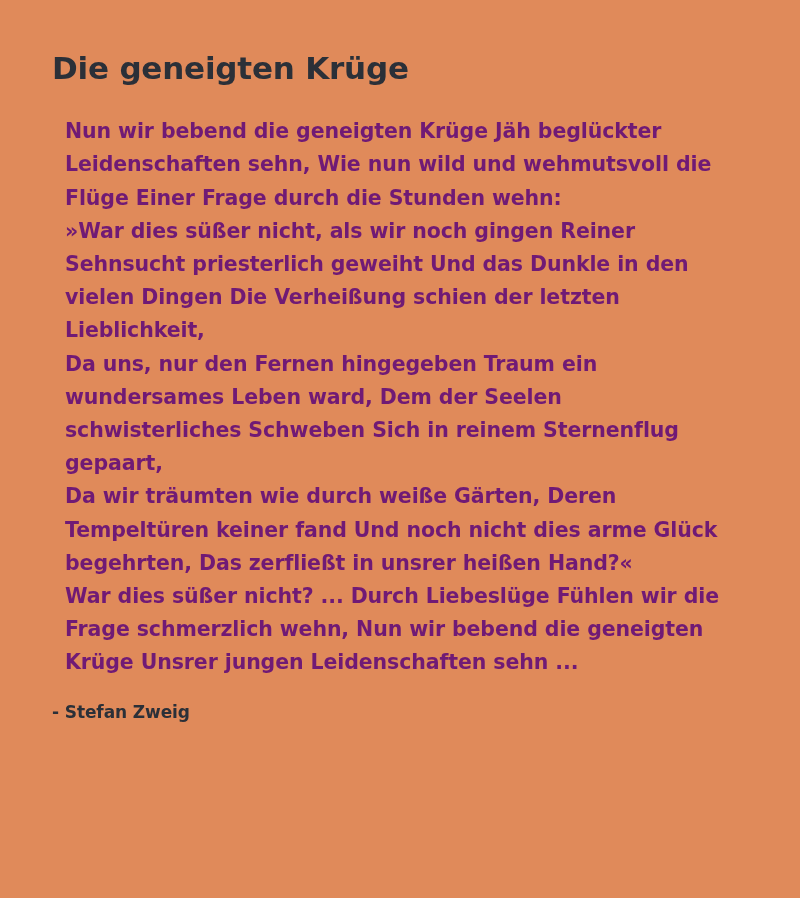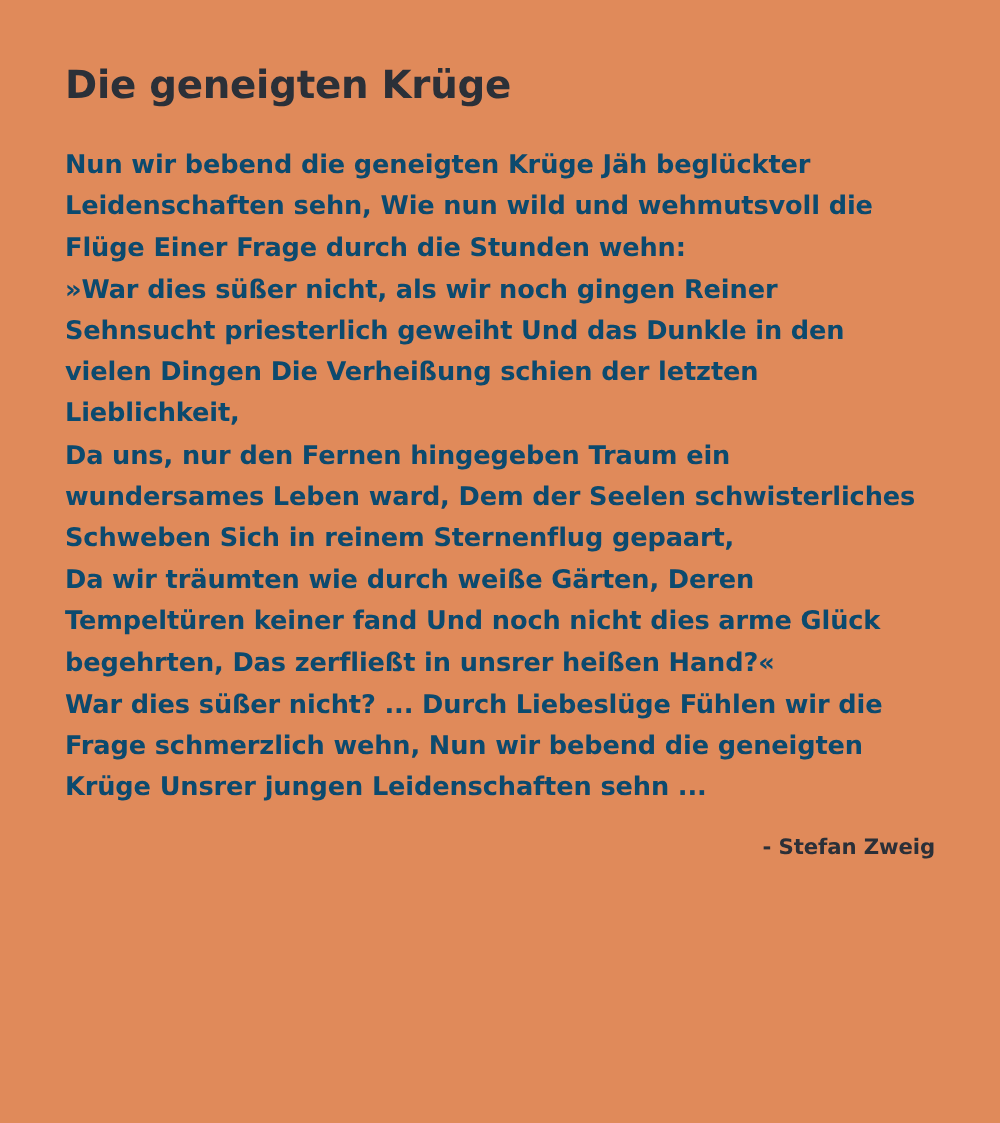--- a/index.html
+++ b/index.html
@@ -26,32 +26,31 @@
     font-weight: bold;
     letter-spacing: -0.2px;
     line-height: 1.2;
     margin: 0 0 28px 0;
     color: #2b3038;
   }
   .poem {
     font-size: 20.5px;
     font-weight: 600;
     line-height: 1.62;
-    color: #0c4a6e;
+    color: #701a75;
     white-space: pre-wrap;
-    margin: 0;
+    margin: 13px;
     letter-spacing: -0.1px;
   }
   .author {
     margin-top: 22px;
     font-size: 17px;
     font-weight: 600;
     color: #2b3038;
     letter-spacing: -0.1px;
-    text-align: right;
   }
   .site {
     position: absolute;
     right: 52px;
     bottom: 48px;
     font-size: 15.5px;
     font-weight: bold;
     color: #2b3038;
     letter-spacing: 0.1px;
   }

